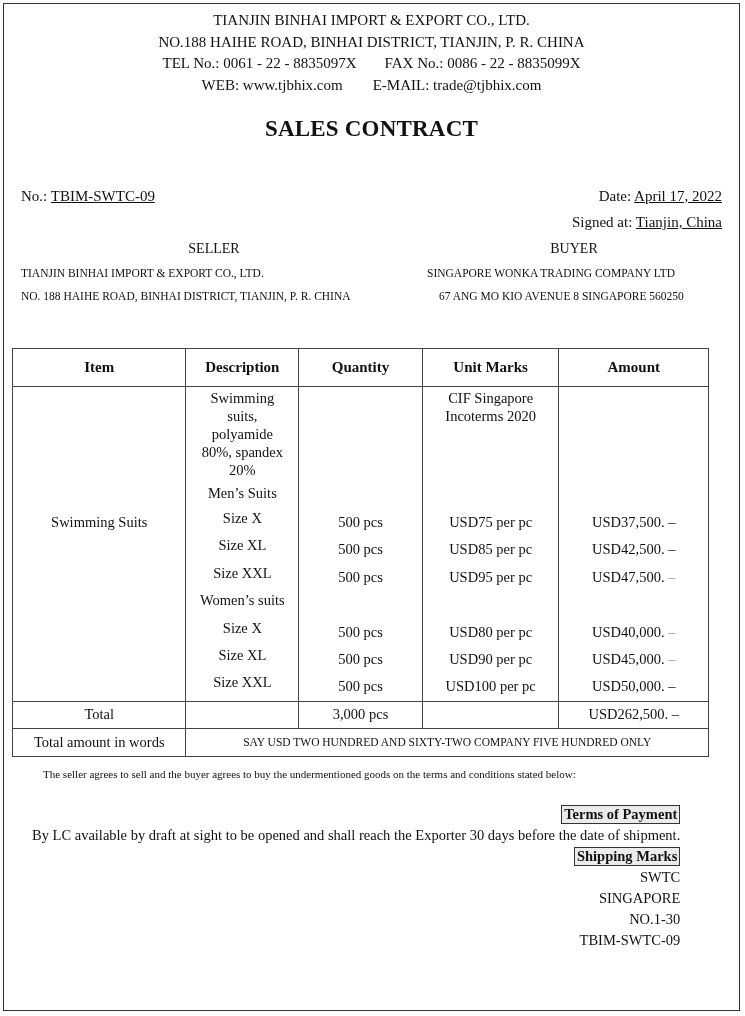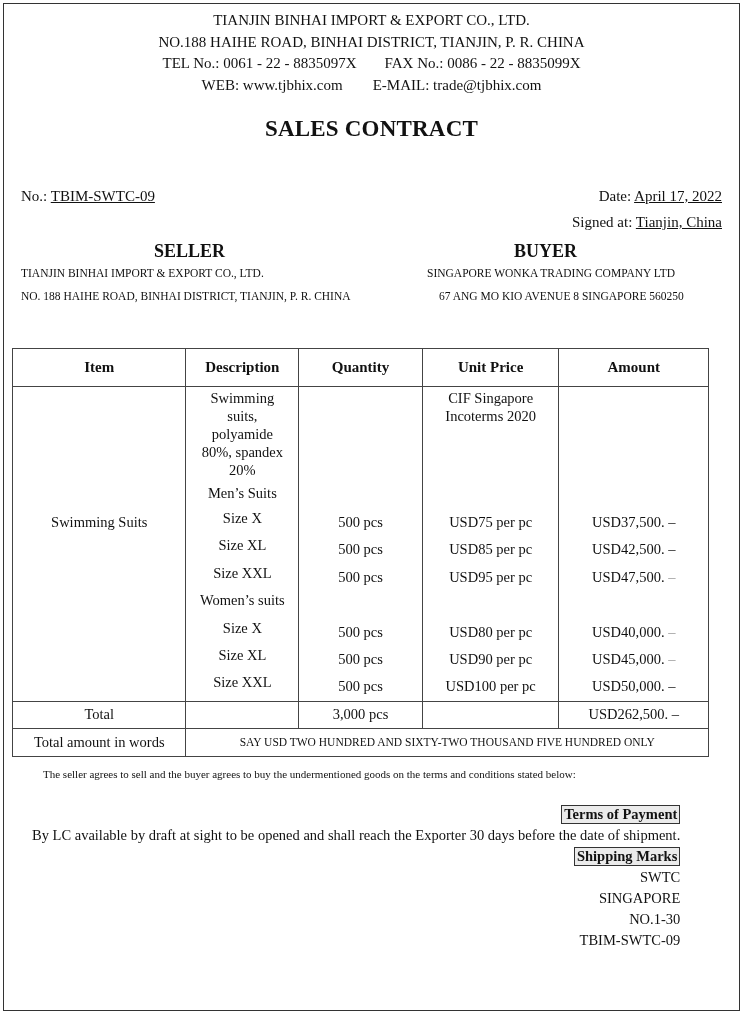--- a/index.html
+++ b/index.html
@@ -12,21 +12,21 @@
     border: 1.5px solid #333; box-sizing: border-box;
   }
   .letterhead { position: absolute; top: 6px; left: 0; width: 100%; text-align: center; font-size: 15px; line-height: 21.5px; }
   .letterhead .gap { display: inline-block; width: 28px; }
   .letterhead .gap2 { display: inline-block; width: 30px; }
   .title { position: absolute; top: 112px; left: 0; width: 100%; text-align: center; font-weight: bold; font-size: 23px; letter-spacing: 0.2px; }
   .no { position: absolute; top: 184px; left: 17px; font-size: 15px; }
   .date { position: absolute; top: 184px; right: 17px; font-size: 15px; }
   .signed { position: absolute; top: 210px; right: 17px; font-size: 15px; }
   .u { text-decoration: underline; }
-  .party-title { position: absolute; top: 237px; font-weight: bold; font-size: 18px; }
+  .party-title { position: absolute; top: 237px; font-weight: normal; font-size: 14px; text-align: center; }
   .party-line { position: absolute; font-size: 11.5px; white-space: nowrap; }
   table.goods {
     position: absolute; left: 8px; top: 344px; width: 697px; border-collapse: collapse;
     font-size: 14.5px;
   }
   table.goods td, table.goods th { border: 1px solid #444; text-align: center; padding: 0; margin-top: 28px; }
   table.goods th { height: 37px; font-weight: bold; font-size: 15px; }
   .c1 { width: 173px; } .c2 { width: 112px; } .c3 { width: 123px; } .c4 { width: 136px; } .c5 { width: 149px; }
   .cellstack { display: flex; flex-direction: column; align-items: center; }
   .ln { height: 27.4px; line-height: 27.4px; white-space: nowrap; }
@@ -84,21 +84,21 @@
   <div class="party-title" style="left:510px; width:120px;">BUYER</div>
   <div class="party-line" style="left:423px; top:263px;">SINGAPORE WONKA TRADING COMPANY LTD</div>
   <div class="party-line" style="left:423px; top:286px;margin-left:12px;">67 ANG MO KIO AVENUE 8 SINGAPORE 560250</div>
 
   <table class="goods">
     <tbody>
         <tr>
       <th class="c1">Item</th>
       <th class="c2">Description</th>
       <th class="c3">Quantity</th>
-      <th class="c4">Unit Price</th>
+      <th class="c4">Unit Marks</th>
       <th class="c5">Amount</th>
     </tr>
     <tr>
       <td class="item-cell">
         <div style="height:122px;"></div>
         <div class="ln">Swimming Suits</div>
       </td>
       <td class="vtop">
         <div class="desc-top">
           <div>Swimming</div>
@@ -160,21 +160,21 @@
     </tr>
     <tr class="total-row">
       <td>Total</td>
       <td></td>
       <td>3,000 pcs</td>
       <td></td>
       <td>USD262,500. –</td>
     </tr>
     <tr class="words-row">
       <td>Total amount in words</td>
-      <td colspan="4" class="words">SAY USD TWO HUNDRED AND SIXTY-TWO THOUSAND FIVE HUNDRED ONLY</td>
+      <td colspan="4" class="words">SAY USD TWO HUNDRED AND SIXTY-TWO COMPANY FIVE HUNDRED ONLY</td>
     </tr>
   </tbody>
     </table>
 
   <div class="body-text para1">The seller agrees to sell and the buyer agrees to buy the undermentioned goods on the terms and conditions stated below:</div>
 
   <div class="sect" style="top:800px;text-align:right;">
     <div><span class="hdr-box">Terms of Payment</span></div>
     <div>By LC available by draft at sight to be opened and shall reach the Exporter 30 days before the date of shipment.</div>
     <div><span class="hdr-box">Shipping Marks</span></div>

